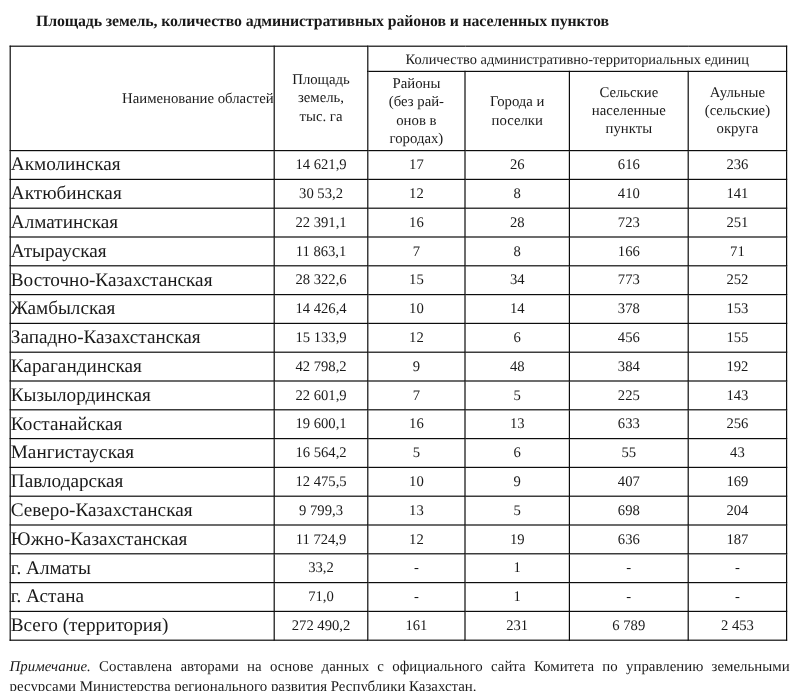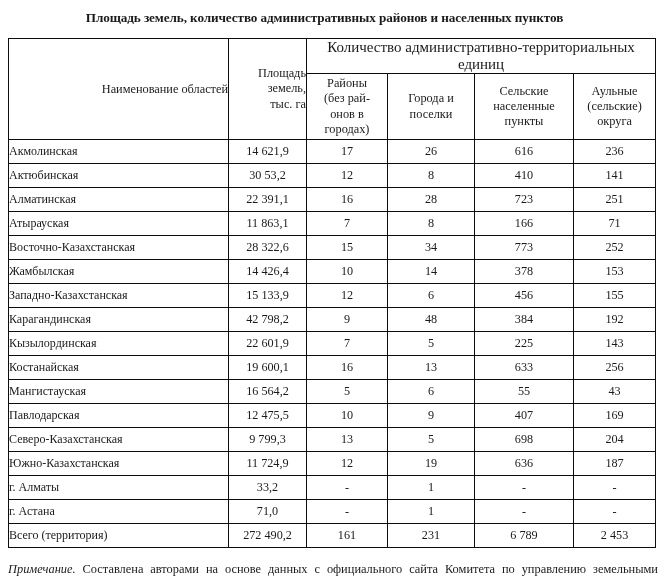--- a/index.html
+++ b/index.html
@@ -20,21 +20,21 @@
 
   .page {
     width: 667px;
     height: 576px;
     padding: 0;
     position: relative;
   }
 
   
   .title-block {
-    text-align: center;
+    text-align: left;
     font-weight: bold;
     font-size: 13.2px;
     line-height: 17px;
     padding-top: 9px;
     padding-left: 30px;
     padding-right: 48px;
     letter-spacing: -0.1px;
   }
   .title-line { display: block; white-space: nowrap; }
 
@@ -64,49 +64,49 @@
   col.c-rural { width: 99px;  }
   col.c-aul   { width: 82px;  }
 
   
   .th-name {
     text-align: right;
     height: 87px;
     font-size: 12.3px;
   }
   .th-area {
-    text-align: right;
+    text-align: center;
     height: 87px;
     font-size: 12.3px;
     line-height: 15.5px;
     padding: 4px 3px;
     vertical-align: top;
   }
   .th-group {
     text-align: center;
     height: 21px;
-    font-size: 15px;
+    font-size: 12px;
     padding: 1px 2px 2px 2px;
     vertical-align: middle;
   }
   .th-sub {
     text-align: center;
     height: 66px;
     font-size: 12.3px;
     line-height: 15.2px;
     padding: 3px 2px;
     vertical-align: top;
   }
 
   
   td.name {
     text-align: left;
     padding: 1px 0 2px 10px;
     height: 24px;
-    font-size: 12px;
+    font-size: 16px;
     white-space: nowrap;
   }
   td.num {
     text-align: center;
     padding: 1px 2px 2px 2px;
     height: 24px;
     font-size: 12.2px;
     white-space: nowrap;
   }
 

